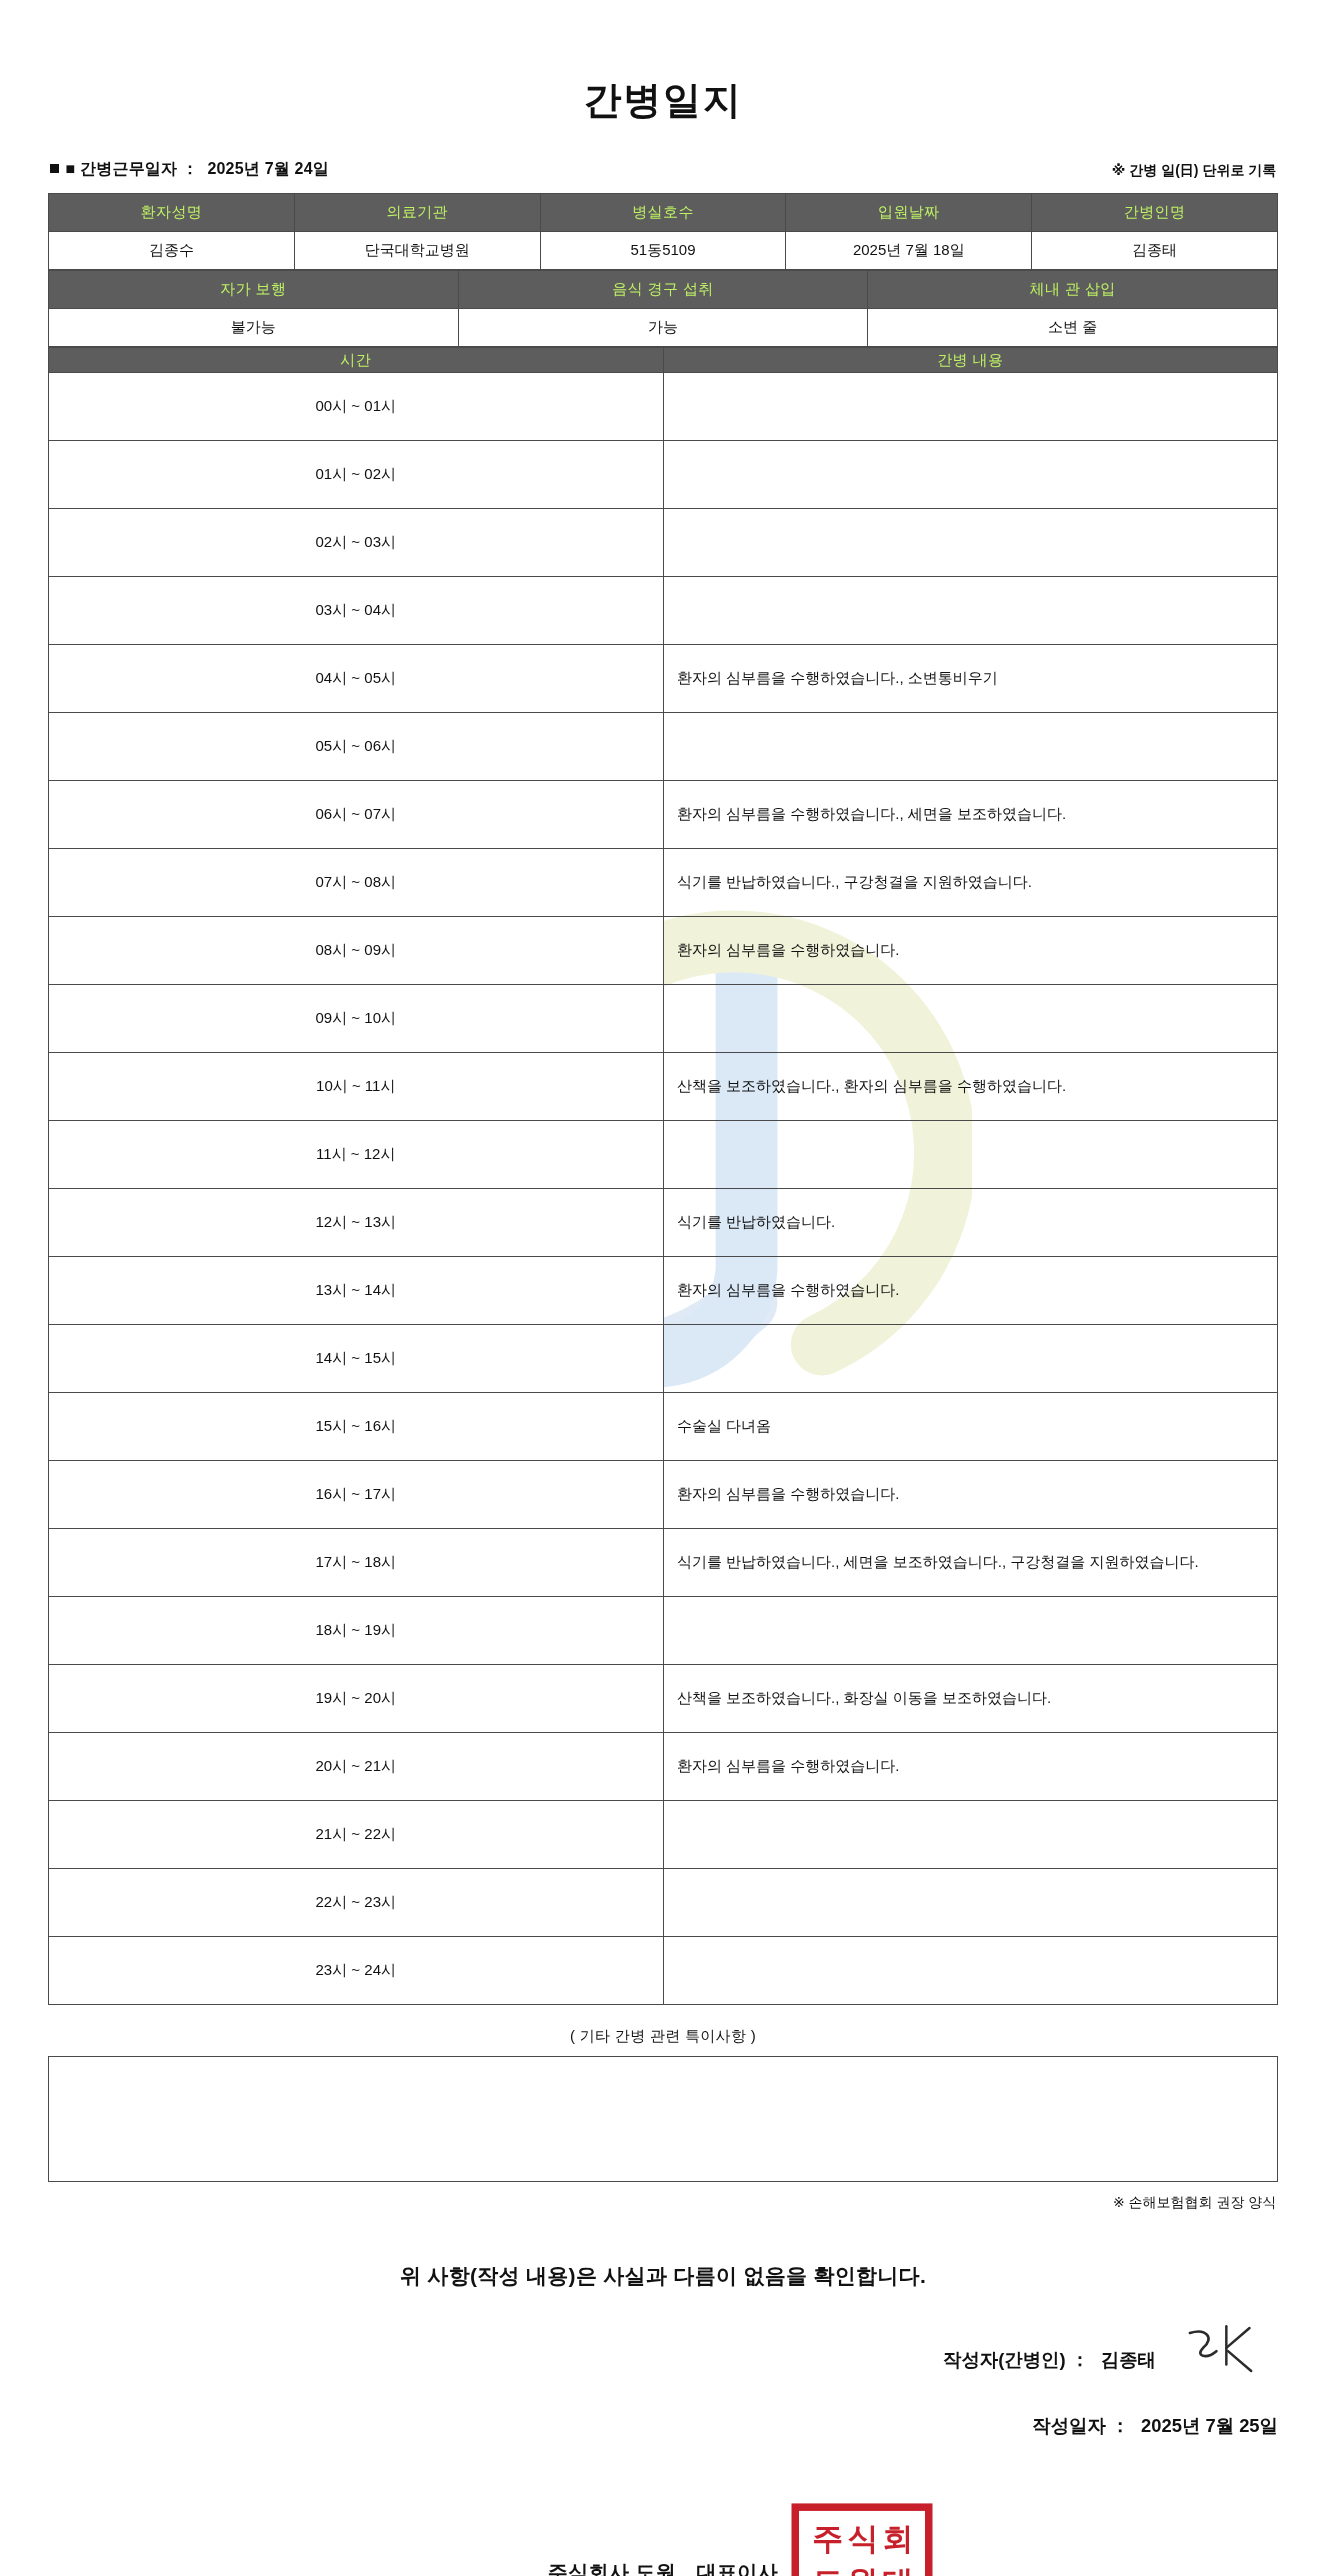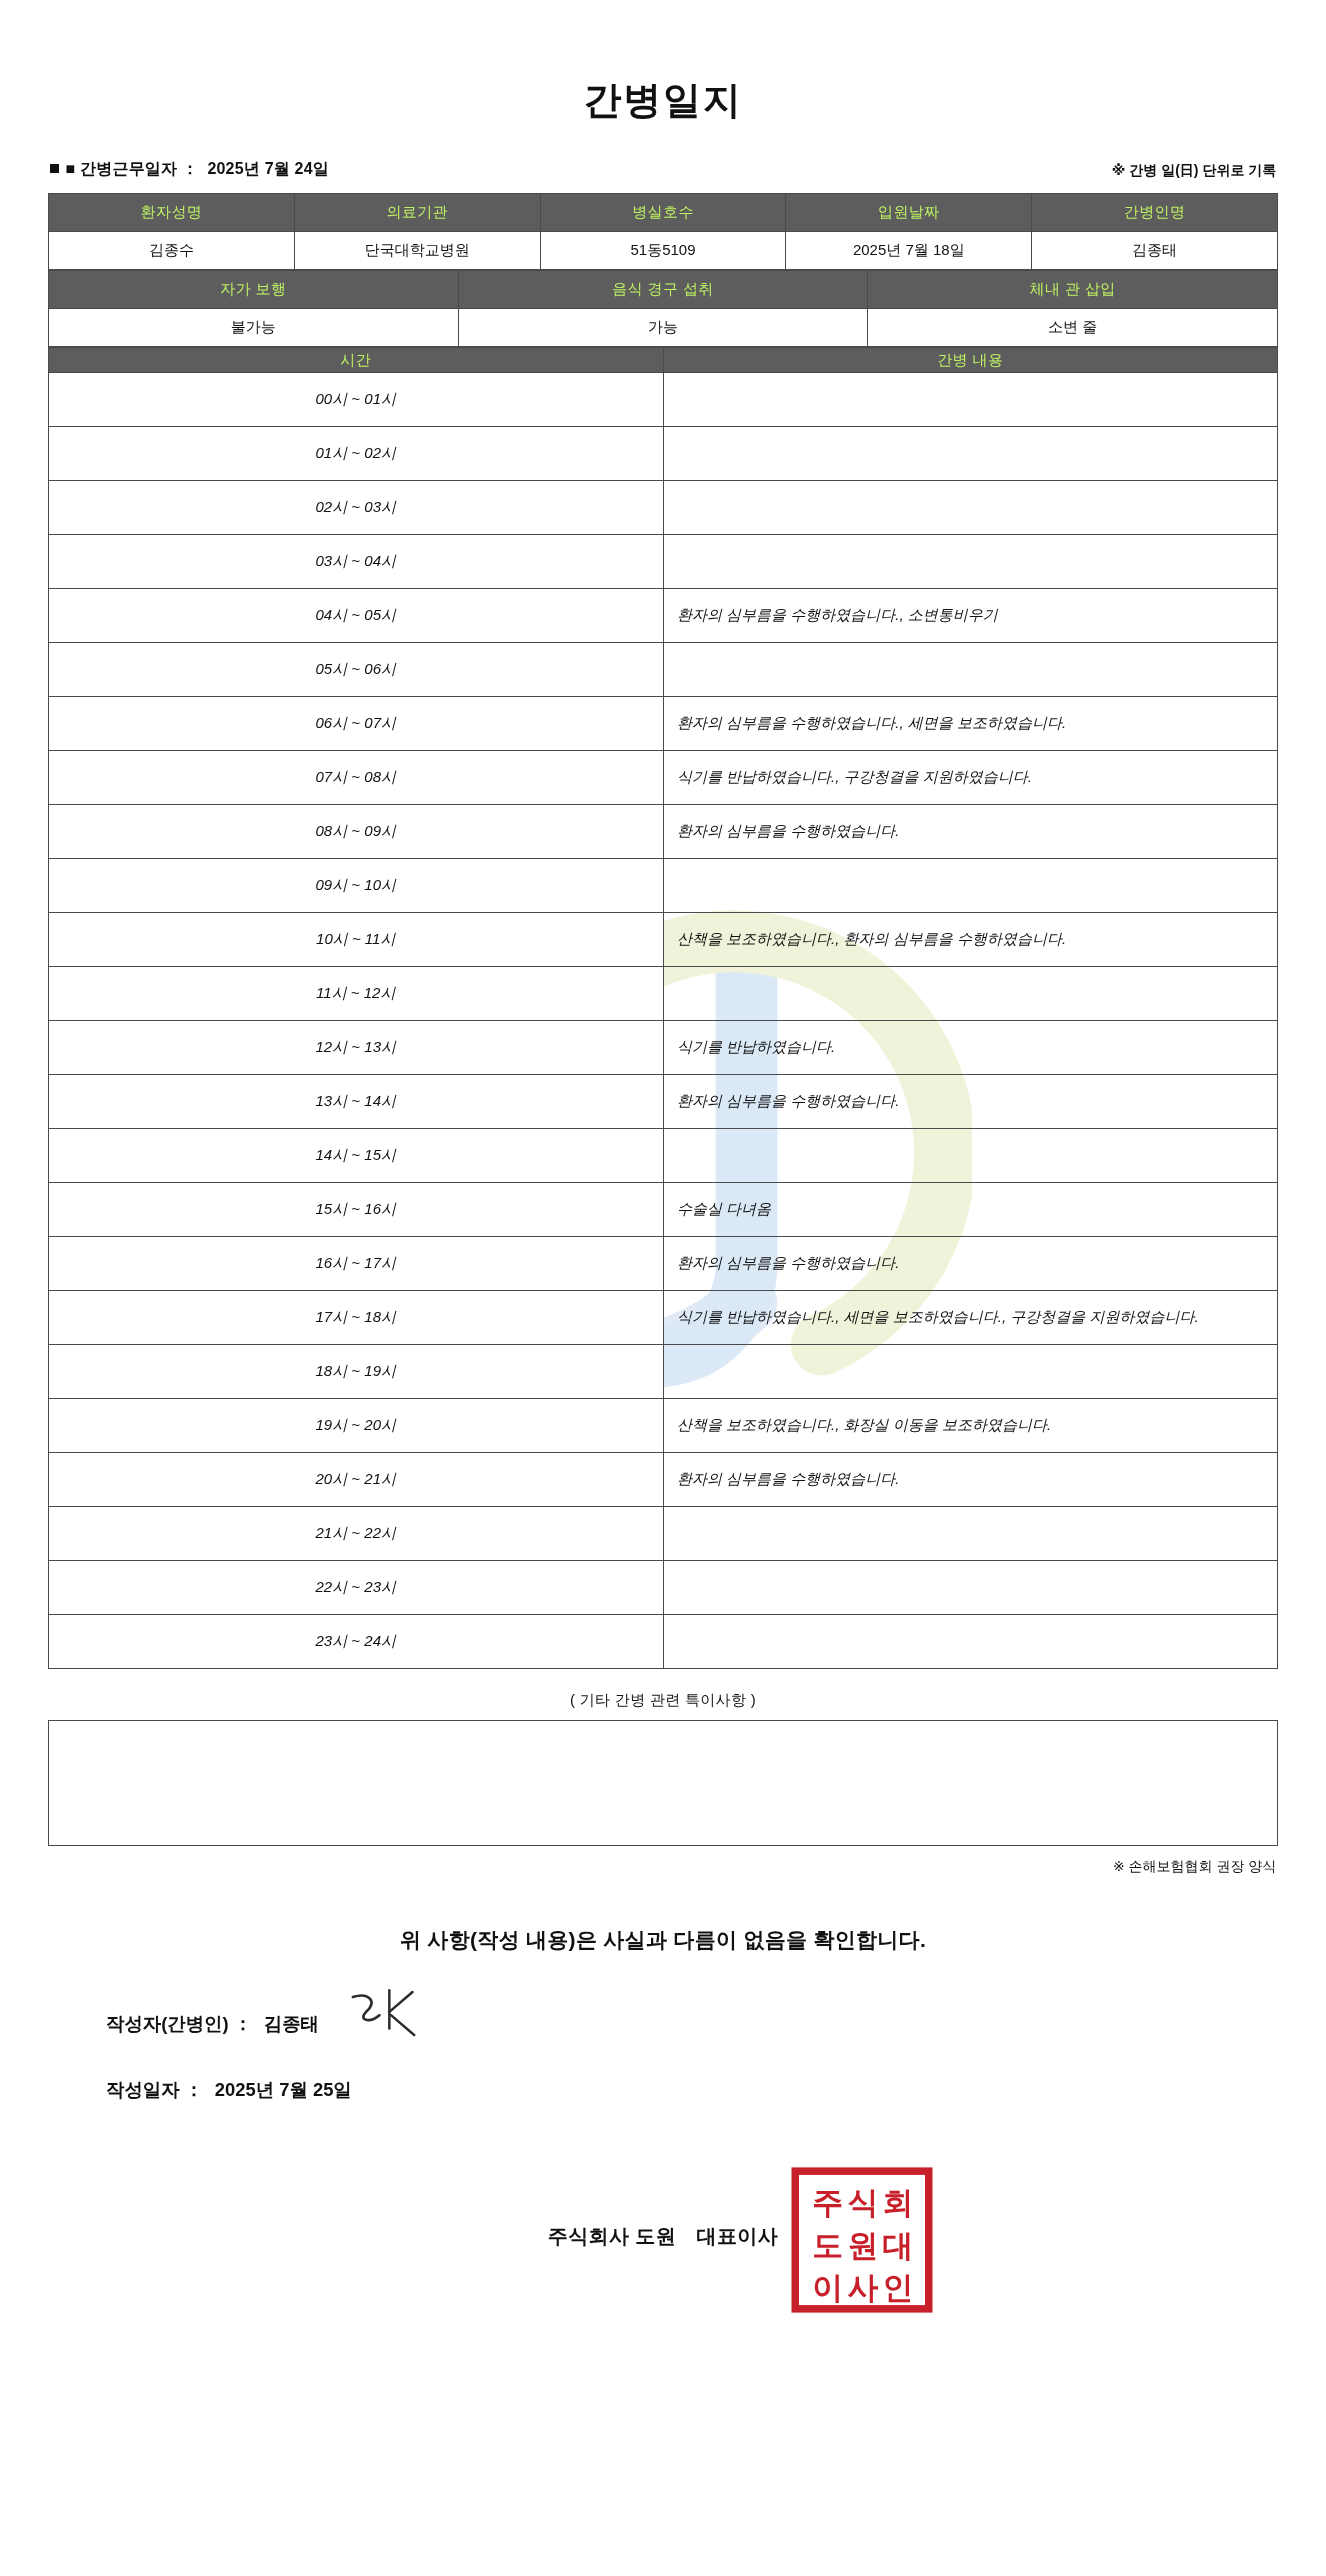--- a/index.html
+++ b/index.html
@@ -103,21 +103,21 @@
     font-size: 15px;
     background: #ffffff;
   }
   table.hours td.content-cell {
     text-align: left;
     padding-left: 13.4px;
     font-size: 15px;
     background: rgba(255,255,255,0.0);
   }
   table.hours th.hdr { height: 25px; }
-  table.hours td { height: 54px; font-style: italic; }
+  table.hours td { height: 68px; }
 
   .notes-title {
     text-align: center;
     font-size: 15px;
     font-weight: normal;
     margin-top: 22px;
     margin-bottom: 10px;
     letter-spacing: 0.3px;
   }
   .notes-box {
@@ -145,20 +145,21 @@
     margin-top: 38px;
     padding-left: 58px;
     font-size: 18.4px;
     font-weight: bold;
   }
   .sign-line {
     display: flex;
     align-items: center;
     margin-bottom: 22px;
     position: relative;
+    justify-content: flex-end;
   }
   .sign-label { white-space: pre; }
   .sign-value { margin-left: 11.7px; white-space: pre; }
   .signature-mark {
     display: inline-block;
     margin-left: 22px;
     position: relative;
     top: -5px;
   }
 

